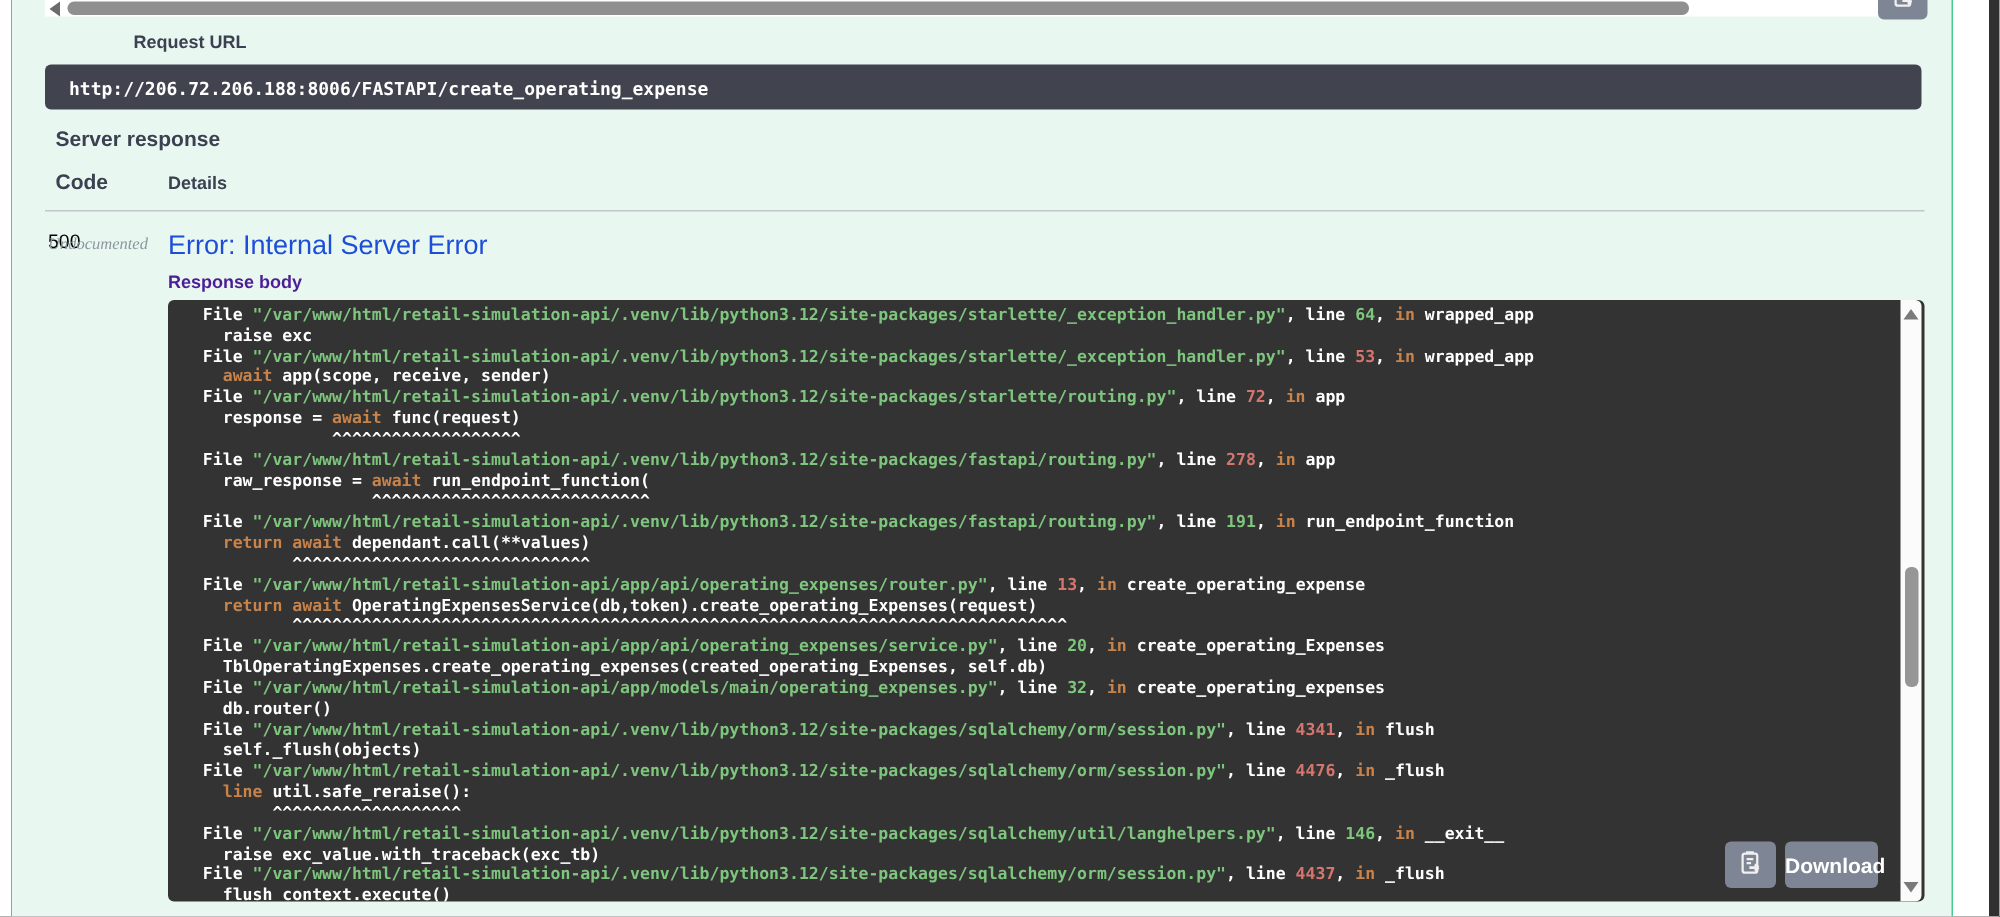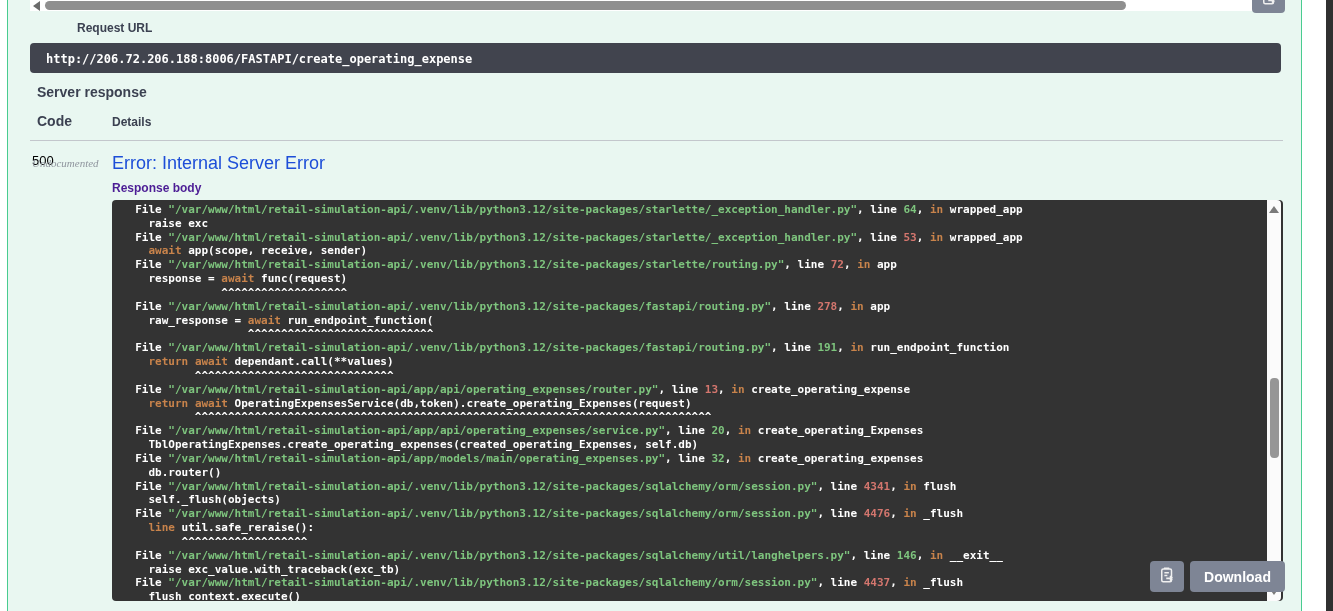--- a/index.html
+++ b/index.html
@@ -15,21 +15,21 @@
   .hscroll-left-arrow { position:absolute; left:3px; top:1px; width:0; height:0;
       border-top:5px solid transparent; border-bottom:5px solid transparent; border-right:7px solid #6b6b6b; }
   .hscroll-thumb { position:absolute; left:15px; top:0.5px; width:1081px; height:9px; background:#8f8f8f; border-radius:5px; }
 
   .icon-btn { position:absolute; background:#7e8595; border:none; border-radius:4px; cursor:pointer;
               display:flex; align-items:center; justify-content:center; }
   .top-copy { left:1244px; top:-17px; width:33px; height:30px; }
   .bottom-copy { left:1142px; top:561px; width:34px; height:31px; }
 
   .label-sm  { position:absolute; font-size:12px; font-weight:700; color:#3b4151; }
-  .request-url-label { left:33px; top:21px;padding-left:36px; }
+  .request-url-label { left:45px; top:21px;padding-left:36px; }
   .server-response-h { left:29px; top:84px; font-size:14px; }
   .code-header { left:29px; top:113px; font-size:14px; }
   .details-header { left:104px; top:115px; }
 
   .request-url-bar { position:absolute; left:22px; top:43px; width:1251px; height:30px;
       background:#41444e; border-radius:4px; }
   .request-url-bar pre { padding:9px 16px 0 16px; font-family:"DejaVu Sans Mono", monospace;
       font-size:12px; font-weight:700; color:#fff; white-space:pre; }
 
   .divider { position:absolute; left:22px; top:140px; width:1253px; height:1px; background:#c3c7cc; }
@@ -49,21 +49,21 @@
 
   
   .vscroll-track { position:absolute; right:2px; top:0; width:14px; height:401px; background:#fbfbfb;
       border-radius:0 4px 4px 0; }
   .vscroll-up { position:absolute; left:2px; top:6px; width:0; height:0;
       border-left:5px solid transparent; border-right:5px solid transparent; border-bottom:7px solid #7a7a7a; }
   .vscroll-down { position:absolute; left:2px; bottom:6px; width:0; height:0;
       border-left:5px solid transparent; border-right:5px solid transparent; border-top:7px solid #7a7a7a; }
   .vscroll-thumb { position:absolute; left:2.5px; top:178px; width:9px; height:80px; background:#969696; border-radius:4px; }
 
-  .download-btn { position:absolute; left:1182px; top:561px; width:95px; height:31px;
+  .download-btn { position:absolute; left:1182px; top:561px; width:62px; height:31px;
       background:#7e8595; color:#fff; border:none; border-radius:4px;
       font-family:"Liberation Sans", sans-serif; font-size:14px; font-weight:700; cursor:pointer; }
 
   
   .page-scrollbar { position:absolute; left:1326px; top:0; width:7px; height:611px; background:#303030; }
 </style>
 </head>
 <body>
 
 <div class="page">

